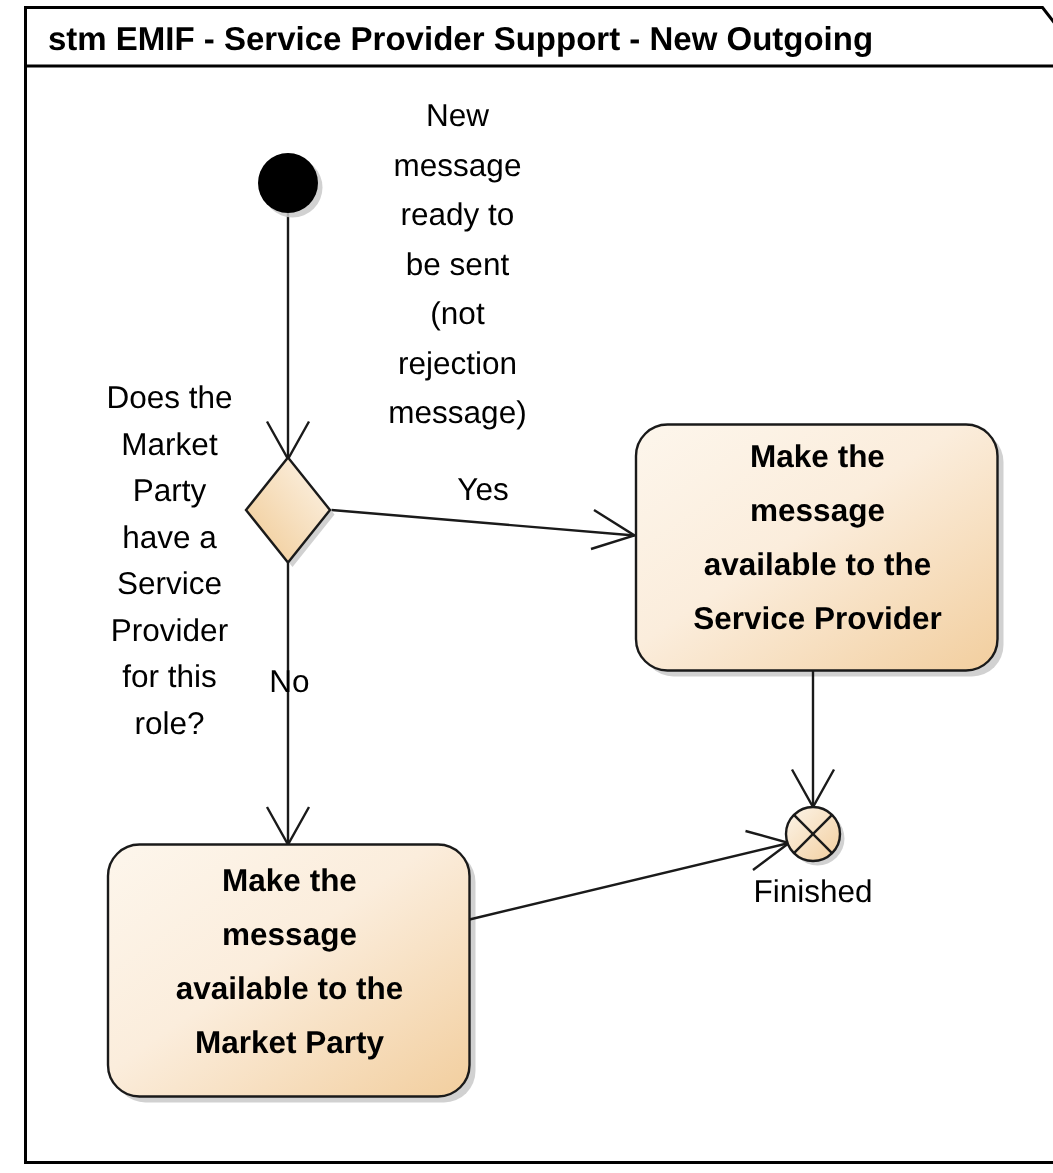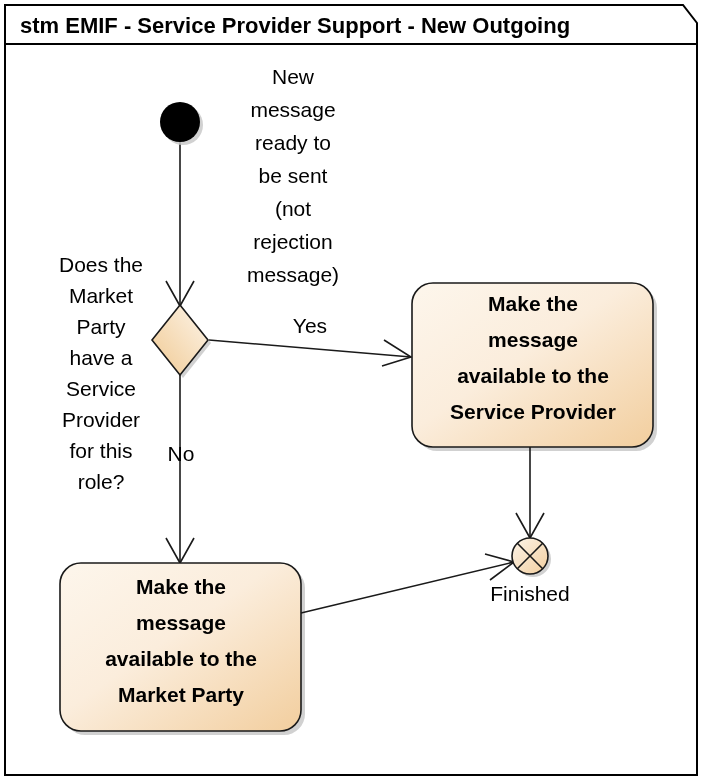--- a/index.html
+++ b/index.html
@@ -8,21 +8,21 @@
     background: #ffffff;
   }
   body {
     width: 702px;
     height: 782px;
     font-family: "Liberation Sans", sans-serif;
     overflow: hidden;
   }
   #diagram-frame {
     position: absolute;
-    left: 0;
+    left: 12px;
     top: 0;
     width: 624px;
     height: 782px;
   }
   svg {
     display: block;
   }
   .frame-border {
     fill: none;
     stroke: #000000;

